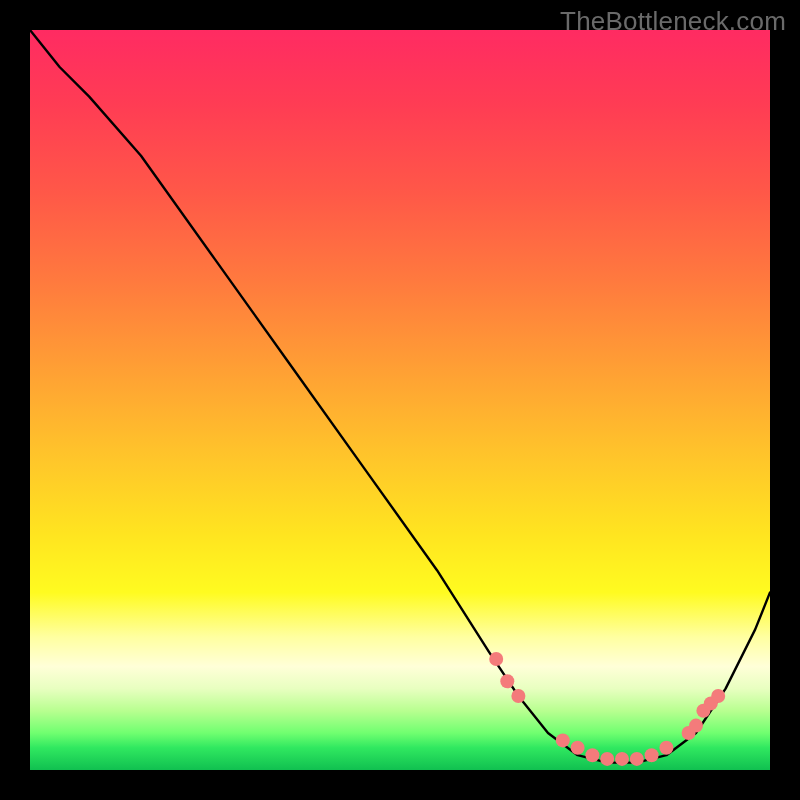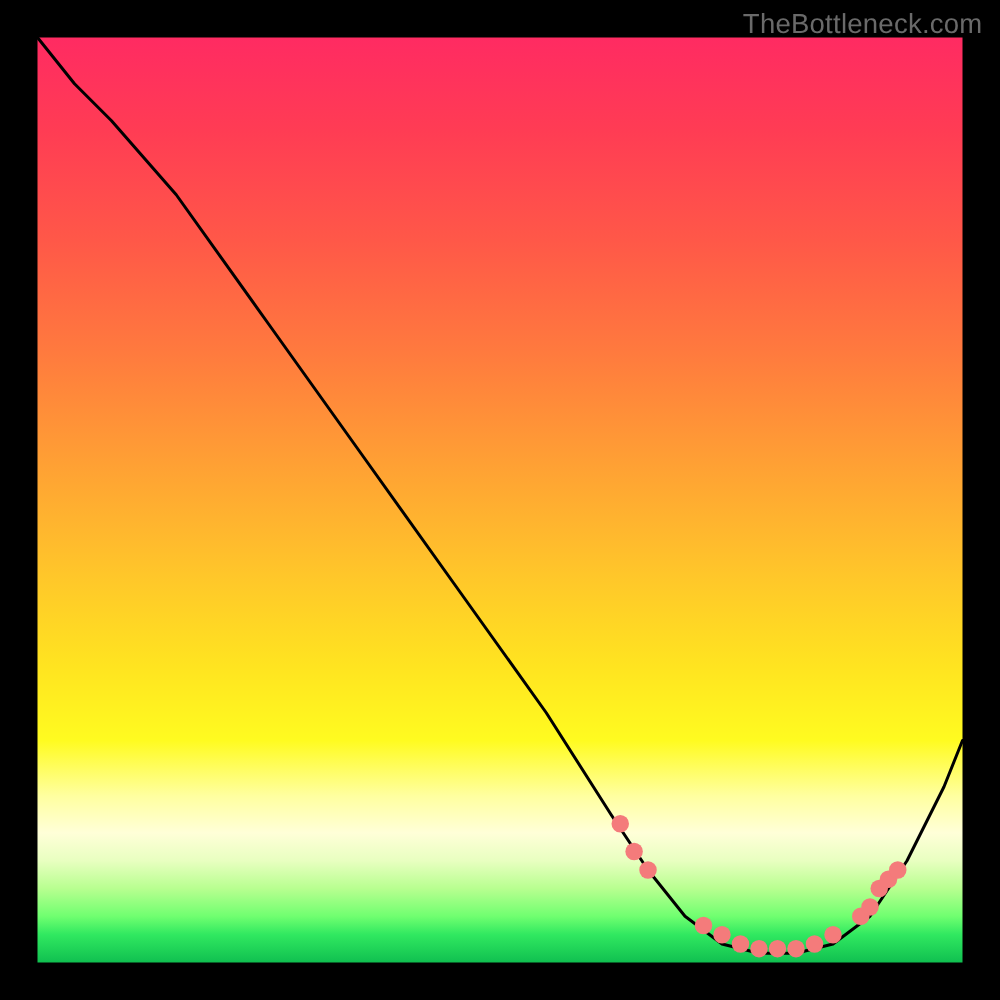--- a/index.html
+++ b/index.html
@@ -41,21 +41,21 @@
       #70ff70 95%,
       #30e860 97%,
       #10c050 100%
     );
   }
   .watermark {
     position: absolute;
     top: 6px;
     right: 14px;
     color: #6a6a6a;
-    font-size: 22px;
+    font-size: 26px;
     font-weight: 400;
     letter-spacing: 0.2px;
     user-select: none;
   }
   svg.curve {
     position: absolute;
     left: 0;
     top: 0;
     width: 740px;
     height: 740px;

